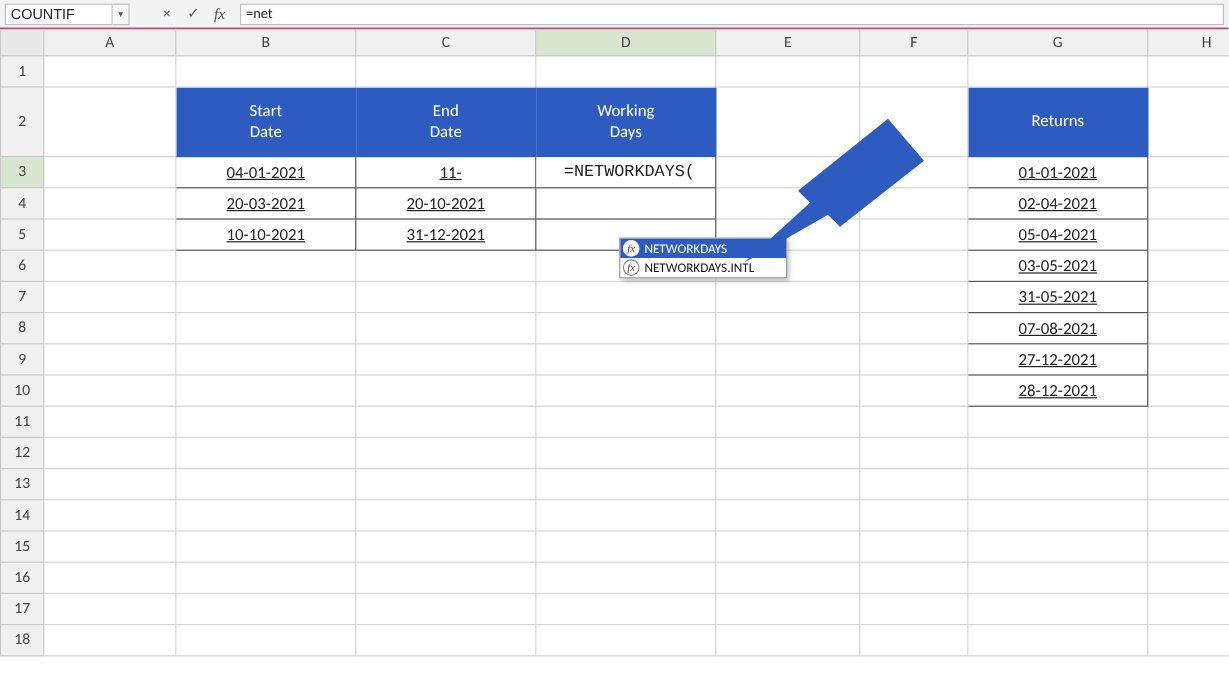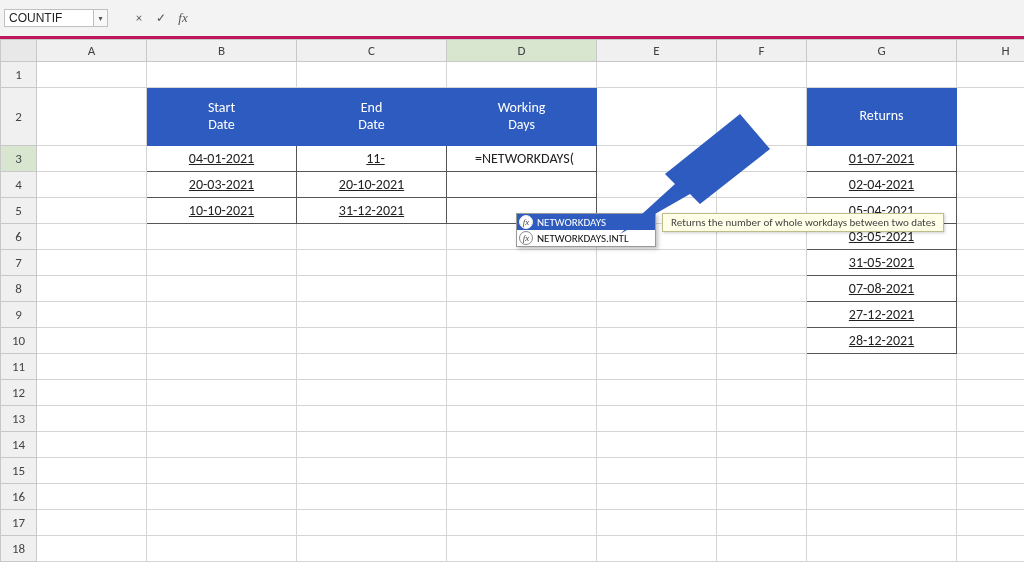--- a/index.html
+++ b/index.html
@@ -10,23 +10,23 @@
     color: #222;
     width: 1024px;
     height: 576px;
     overflow: hidden;
     user-select: none;
   }
   
   .topbar {
     display: flex;
     align-items: center;
-    height: 39px;
+    height: 24px;
     background: #f3f3f3;
-    border-bottom: 3px solid #be185d;
+    border-bottom: 1px solid #be185d;
     padding: 0 4px;
     font-size: 12px;
   }
   .name-box {
     width: 90px;
     height: 18px;
     background: #fff;
     border: 1px solid #c0c0c0;
     padding: 0 4px;
     line-height: 16px;
@@ -129,20 +129,21 @@
   .data-cell-left { text-align: left; padding-left: 8px !important; }
   .formula-cell {
     font-size: 18px;
     font-weight: normal;
     text-align: left;
     padding-left: 6px !important;
     border: 1px solid #555 !important;
     white-space: nowrap;
     overflow: visible;
     position: relative;
+    font-family: Liberation Mono, monospace;
   }
   .formula-cell span.formula-text { position: relative; }
   
   .ac-popup {
     position: absolute;
     left: 516px;
     top: 174px;
     font-size: 11px;
     z-index: 50;
     display: flex;
@@ -196,20 +197,21 @@
 </head>
 <body>
 
 <div class="topbar">
   <div class="name-box">COUNTIF</div>
   <div class="name-box-dd">▾</div>
   <div class="fb-spacer"></div>
   <div class="fb-btn">×</div>
   <div class="fb-btn">✓</div>
   <div class="fb-btn fx">fx</div>
+  <div class="formula-input">=net</div>
 </div>
 
 <div class="grid-wrap">
 <table class="grid">
   <colgroup>
     <col style="width:36px">
     <col class="colA">
         <col class="colB">
         <col class="colC">
         <col class="colD">
@@ -255,21 +257,21 @@
       <td></td>
     </tr>
     <tr>
       <th class="rowhdr active-row">3</th>
       <td></td>
       <td class="data-cell">04-01-2021</td>
       <td class="data-cell data-cell-left">11-</td>
       <td class="formula-cell"><span class="formula-text">=NETWORKDAYS(</span></td>
       <td></td>
       <td></td>
-      <td class="data-cell">01-07-2021</td>
+      <td class="data-cell">01-01-2021</td>
       <td></td>
     </tr>
     <tr>
       <th class="rowhdr">4</th>
       <td></td>
       <td class="data-cell">20-03-2021</td>
       <td class="data-cell">20-10-2021</td>
       <td class="data-cell"></td>
       <td></td>
       <td></td>
@@ -437,21 +439,20 @@
   <div class="ac-list">
     <div class="ac-item sel">
       <span class="fx-ico">fx</span>
       <span>NETWORKDAYS</span>
     </div>
     <div class="ac-item">
       <span class="fx-ico">fx</span>
       <span>NETWORKDAYS.INTL</span>
     </div>
   </div>
-  <div class="ac-tip">Returns the number of whole workdays between two dates</div>
 </div>
 
 <svg class="big-arrow" viewBox="0 0 170 150">
   <g fill="#2e5bbf">
     <polygon points="0,135 55,85 45,75 120,15 150,50 80,105 70,95 0,135"></polygon>
   </g>
 </svg>
 
 </div>
 

